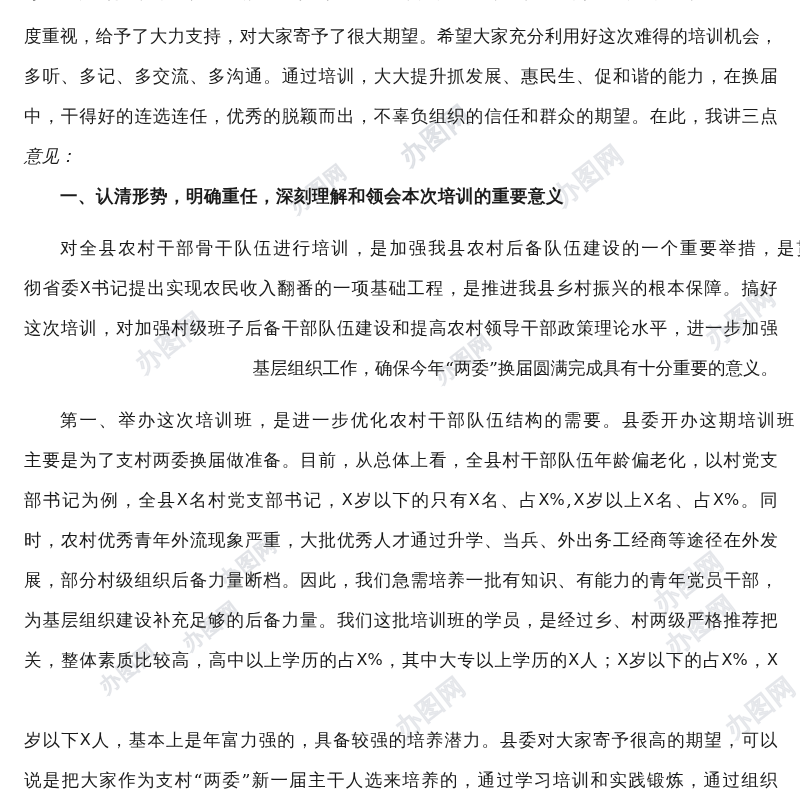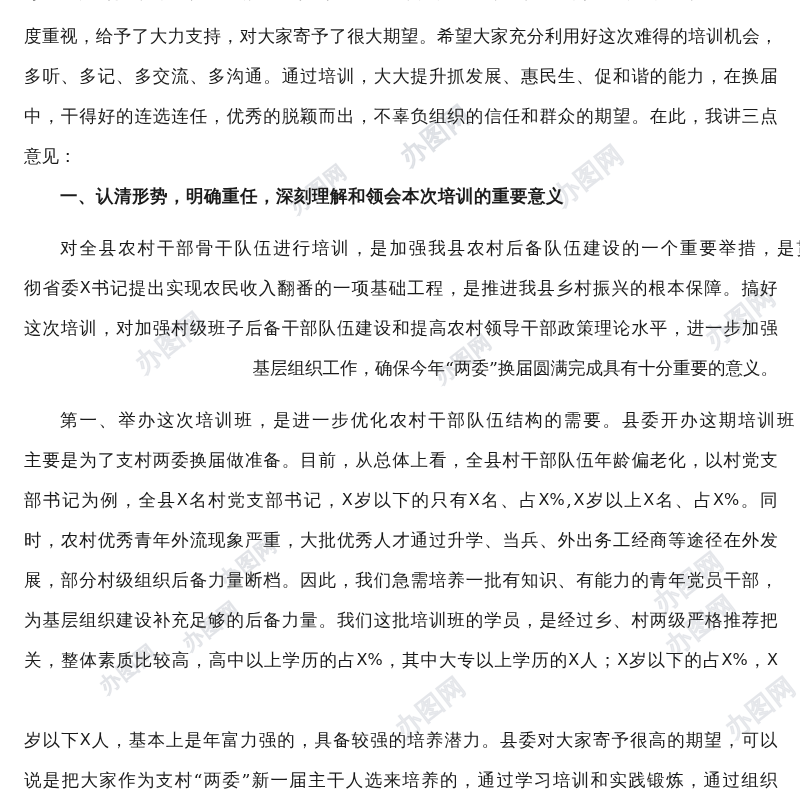--- a/index.html
+++ b/index.html
@@ -289,21 +289,21 @@
           <span>望</span>
           <span>。</span>
           <span>在</span>
           <span>此</span>
           <span>，</span>
           <span>我</span>
           <span>讲</span>
           <span>三</span>
           <span>点</span>
         </div>
-      <div class="line" style="top:146px;">意见：</div>
+      <div class="line" style="top:146px;font-style:italic;">意见：</div>
 
       <div class="line heading" style="top:186px; padding-left:36px;">一、认清形势，明确重任，深刻理解和领会本次培训的重要意义</div>
 
       <div class="line justify" style="top:238px; padding-left:36px;">
           <span>对</span>
           <span>全</span>
           <span>县</span>
           <span>农</span>
           <span>村</span>
           <span>干</span>

